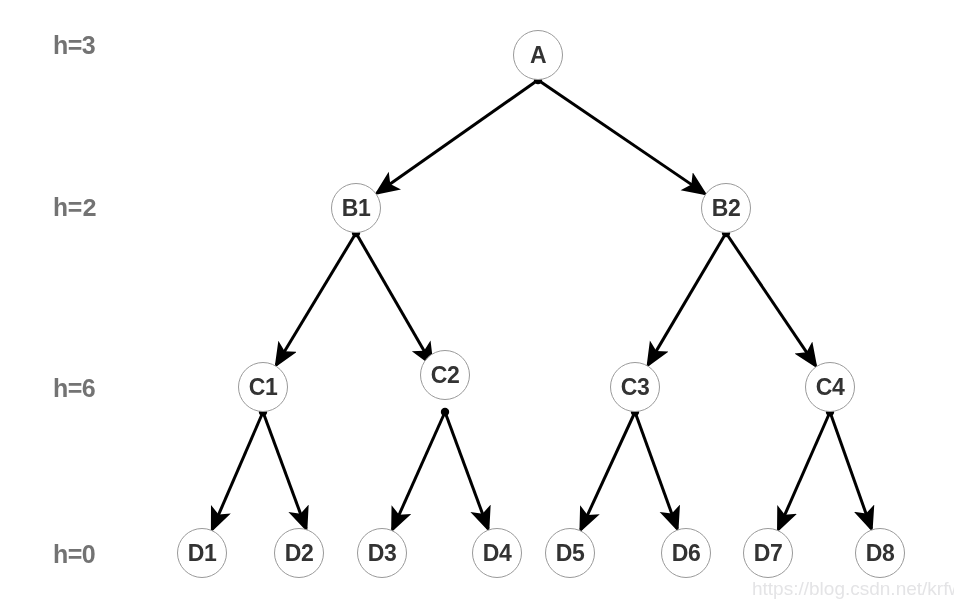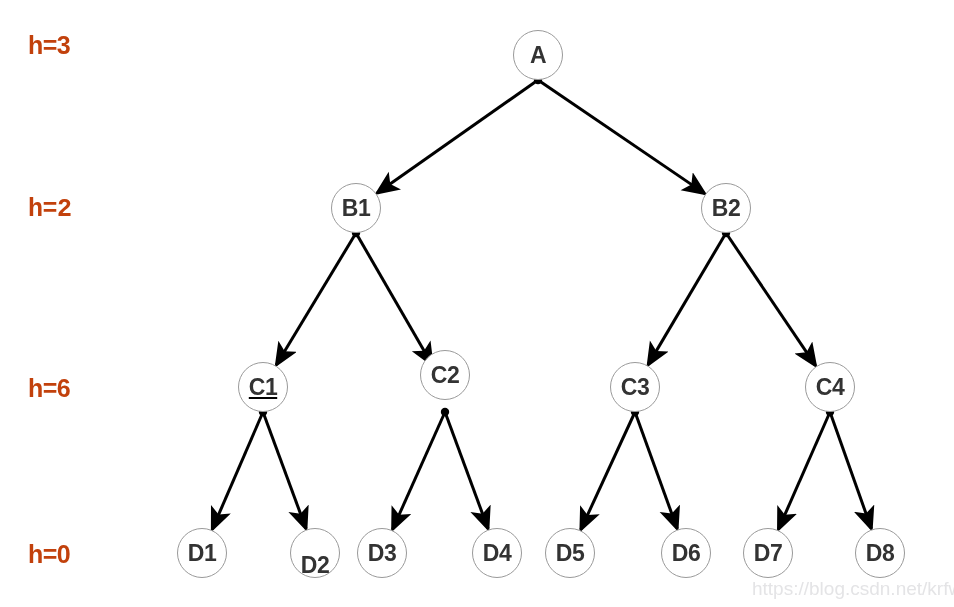--- a/index.html
+++ b/index.html
@@ -22,23 +22,24 @@
     left: 0;
     top: 0;
     width: 954px;
     height: 607px;
   }
   .level-label {
     position: absolute;
     font-family: "Liberation Sans", sans-serif;
     font-size: 25px;
     font-weight: bold;
-    color: #c2410c;
+    color: #737373;
     letter-spacing: -0.5px;
     white-space: nowrap;
+    margin-left: 25px;
   }
   .node {
     position: absolute;
     width: 50px;
     height: 50px;
     margin-left: -25px;
     margin-top: -25px;
     border: 1px solid #9a9a9a;
     border-radius: 50%;
     background: #ffffff;
@@ -112,36 +113,36 @@
   <div id="nodes-layer">
       <div class="node" style="left: 538px; top: 55px;">
         <span class="node-label">A</span>
       </div>
       <div class="node" style="left: 356px; top: 208px;">
         <span class="node-label">B1</span>
       </div>
       <div class="node" style="left: 726px; top: 208px; align-items: center;">
         <span class="node-label">B2</span>
       </div>
-      <div class="node" style="left: 263px; top: 387px; text-decoration: underline;">
+      <div class="node" style="left: 263px; top: 387px;">
         <span class="node-label">C1</span>
       </div>
       <div class="node" style="left: 445px; top: 375px;">
         <span class="node-label">C2</span>
       </div>
       <div class="node" style="left: 635px; top: 387px;">
         <span class="node-label">C3</span>
       </div>
       <div class="node" style="left: 830px; top: 387px;">
         <span class="node-label">C4</span>
       </div>
       <div class="node" style="left: 202px; top: 553px;">
         <span class="node-label">D1</span>
       </div>
-      <div class="node" style="left: 315px; top: 553px; align-items: flex-end;">
+      <div class="node" style="left: 299px; top: 553px;">
         <span class="node-label">D2</span>
       </div>
       <div class="node" style="left: 382px; top: 553px;">
         <span class="node-label">D3</span>
       </div>
       <div class="node" style="left: 497px; top: 553px;">
         <span class="node-label">D4</span>
       </div>
       <div class="node" style="left: 570px; top: 553px;">
         <span class="node-label">D5</span>

